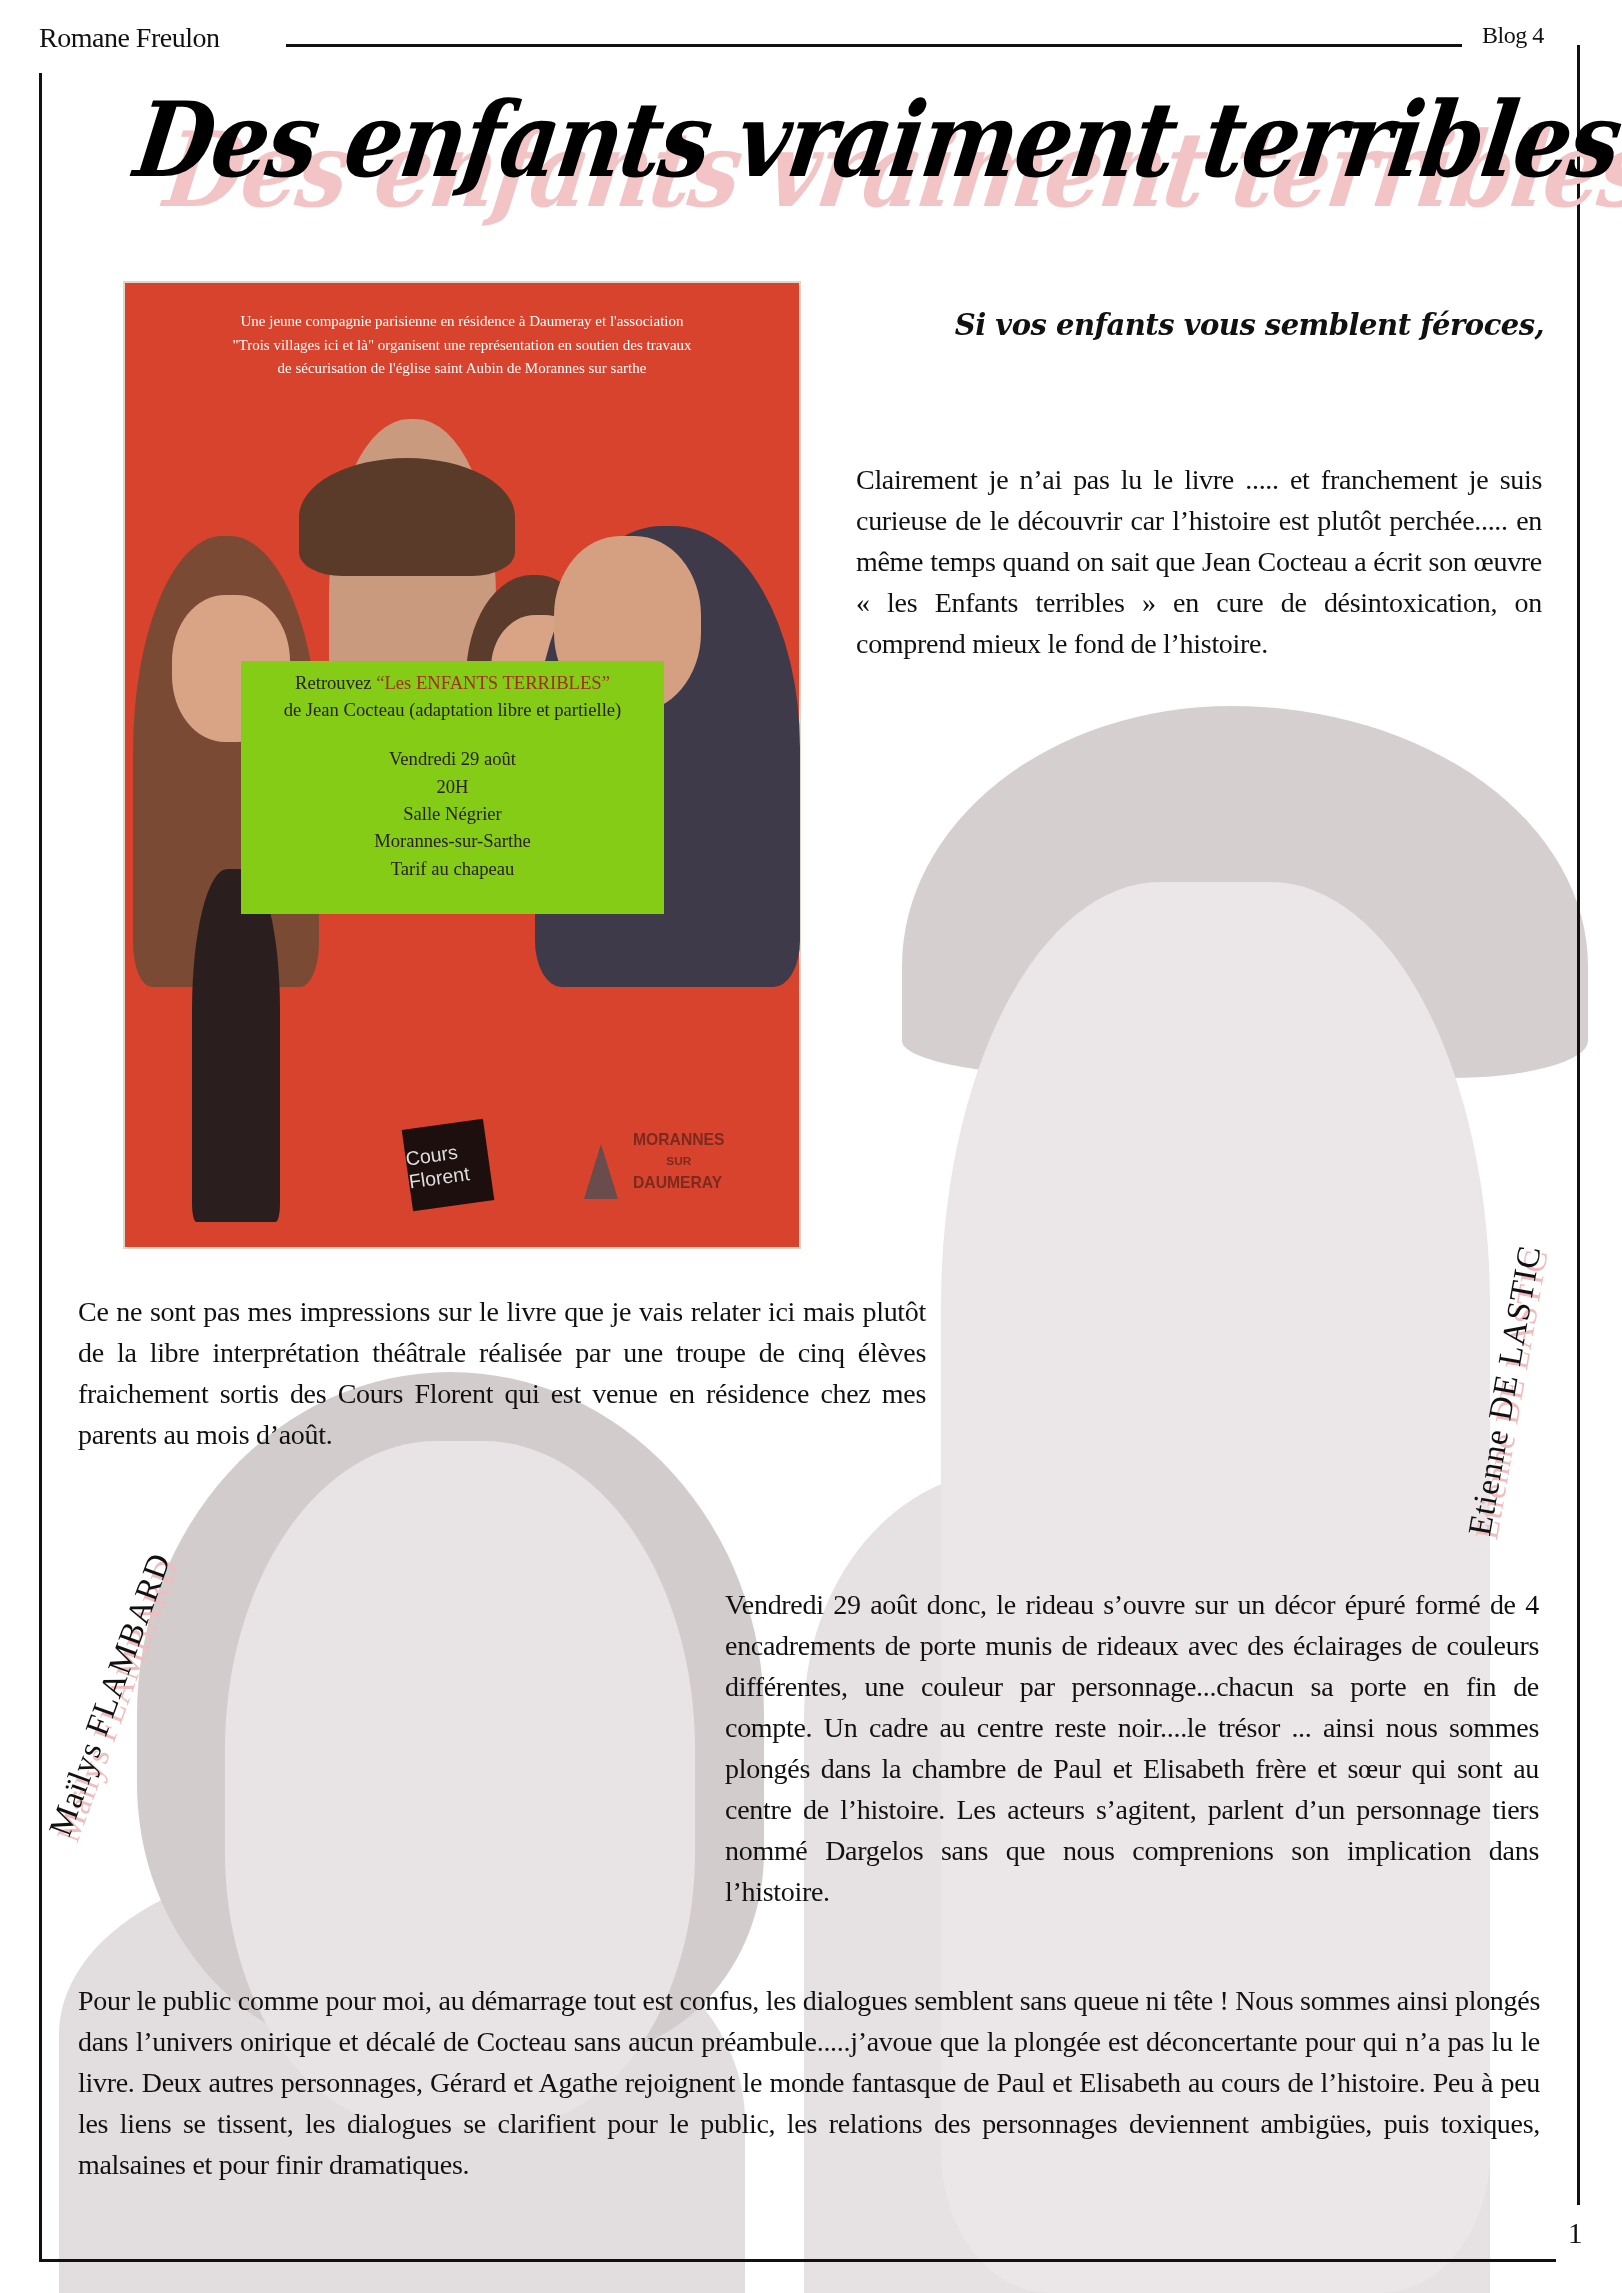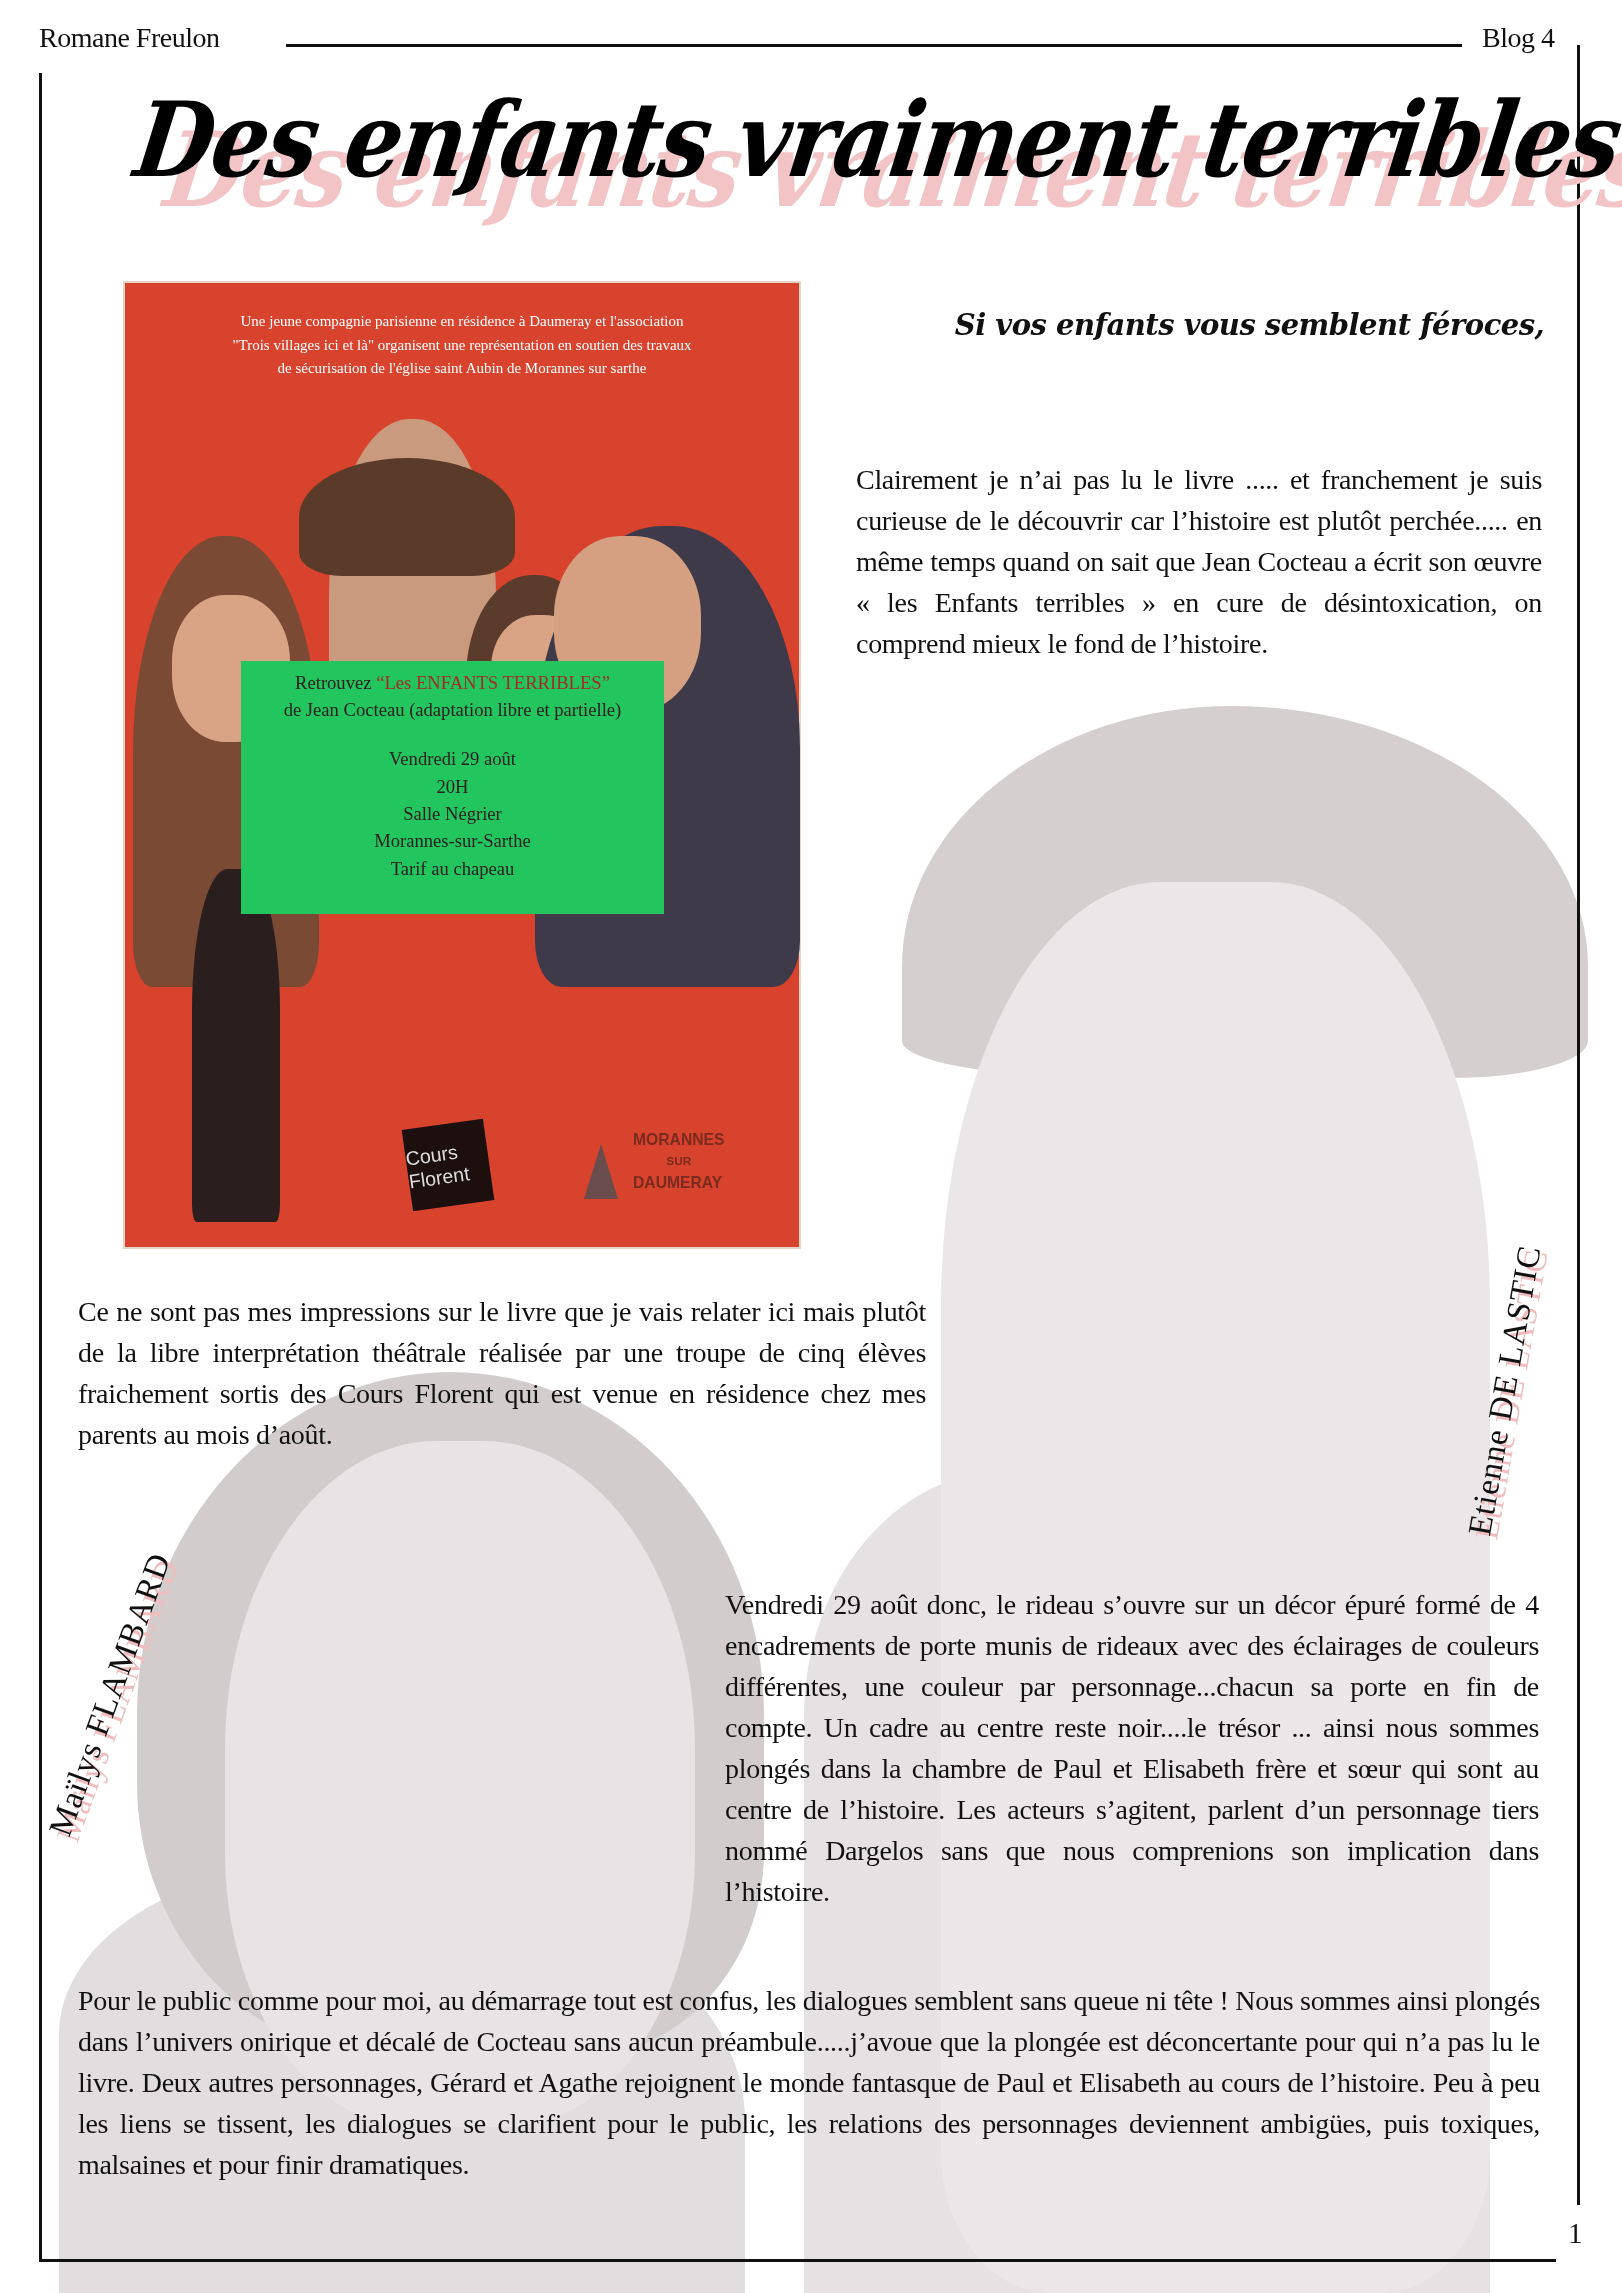--- a/index.html
+++ b/index.html
@@ -3,21 +3,21 @@
 <meta charset="utf-8">
 <style>
   html, body { margin:0; padding:0; background:#ffffff; }
   body { width:1622px; height:2294px; position:relative; overflow:hidden;
          font-family:"Liberation Serif", "DejaVu Serif", serif; color:#111; }
   .abs { position:absolute; }
 
   
   .hdr-author { left:39px; top:21.6px; font-size:28px; letter-spacing:-0.5px; }
   .hdr-line { left:286px; top:44px; width:1176px; height:2.9px; background:#111; }
-  .hdr-blog { left:1482px; top:21.6px; font-size:28px; letter-spacing:-0.5px; }
+  .hdr-blog { left:1482px; top:21.6px; font-size:24px; letter-spacing:-0.5px; }
 
   
   .frame-left { left:39px; top:73px; width:2.9px; height:2188px; background:#111; }
   .frame-bottom { left:39px; top:2259px; width:1517px; height:2.9px; background:#111; }
   .frame-right { left:1577px; top:45px; width:2.9px; height:2160px; background:#111; }
   .page-num { left:1568px; top:2217px; font-size:29px; }
   .ghost-man-hair { left:902px; top:706px; width:686px; height:372px; border-radius:48% 52% 20% 30% / 70% 70% 10% 10%; background:#d6cfd0; }
   .ghost-man-face { left:941px; top:882px; width:549px; height:1411px; border-radius:40% 40% 20% 20% / 30% 30% 10% 10%; background:#ebe7e8; }
   .ghost-man-neck { left:804px; top:1470px; width:686px; height:823px; border-radius:30% 40% 0 0; background:#e6e2e3; }
   .ghost-woman-hair { left:137px; top:1372px; width:627px; height:686px; border-radius:50% 50% 30% 40%; background:#d3cccd; }
@@ -29,21 +29,21 @@
                   font-size:90px; color:#f3c4c5; letter-spacing:-2px; white-space:nowrap; transform:skewX(-8deg) scaleY(1.15); }
   .title-main { left:137px; top:86px; width:1372px; font-family:"DejaVu Serif", serif; font-style:italic; font-weight:bold;
                 font-size:90px; color:#000; letter-spacing:-2px; white-space:nowrap; transform:skewX(-8deg) scaleY(1.15); }
 
   
   .poster { left:123px; top:281px; width:678px; height:968px; background:#d8432e; overflow:hidden;
             box-shadow:0 0 0 2px #e4d6c6 inset; }
   .poster-top { left:0; top:29px; width:678px; text-align:center; font-size:15px; line-height:23.5px; color:#ffffff; }
   .poster-people { left:0; top:118px; width:678px; height:588px; }
   .person { position:absolute; border-radius:48% 48% 10% 10%; }
-  .poster-card { left:118px; top:380px; width:423px; height:253px; background:#22c55e; text-align:center; font-size:18.6px; line-height:27.4px; color:#2a2020; padding-top:7.8px; box-sizing:border-box; }
+  .poster-card { left:118px; top:380px; width:423px; height:253px; background:#84cc16; text-align:center; font-size:18.6px; line-height:27.4px; color:#2a2020; padding-top:7.8px; box-sizing:border-box; }
   .poster-card .red { color:#a22e22; }
   .poster-logo1 { left:284px; top:843px; width:82px; height:82px; background:#1c0f0e; color:#ddd; transform:rotate(-8deg);
                   font-family:"Liberation Sans", sans-serif; font-size:19.6px; display:flex; align-items:center; justify-content:center; }
   .poster-logo2 { left:461px; top:848px; font-family:"Liberation Sans", sans-serif; font-weight:bold; font-size:15.7px; color:#7a2a1f; line-height:21.6px; }
   .poster-steeple { left:461px; top:863px; width:0; height:0; border-left:17.6px solid transparent; border-right:17.6px solid transparent; border-bottom:55px solid #6a4c4c; }
 
   
   .subtitle { left:887px; top:298px; width:725px; text-align:center; font-family:"DejaVu Serif", serif; font-style:italic; font-weight:bold;
               font-size:29px; line-height:55px; letter-spacing:-0.5px; }
 

